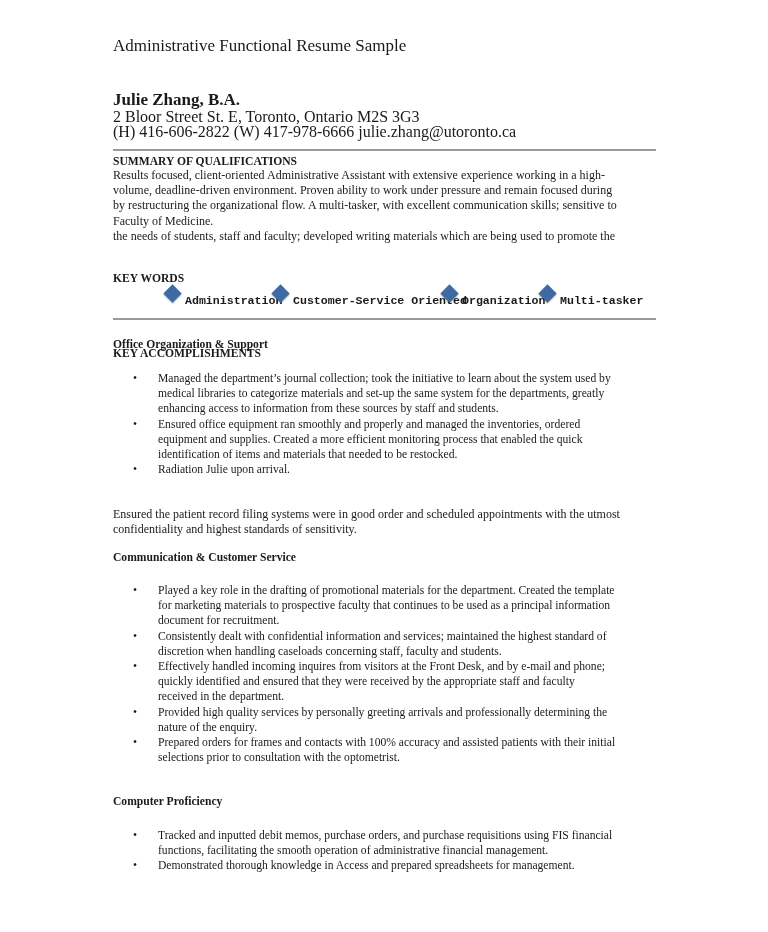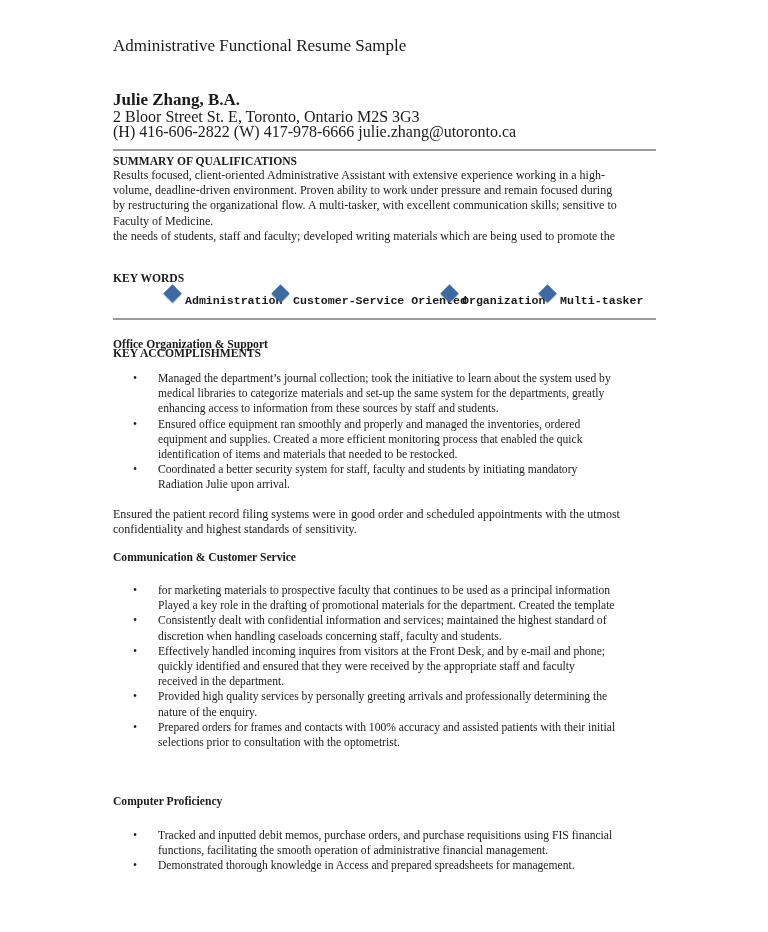--- a/index.html
+++ b/index.html
@@ -208,36 +208,36 @@
       <div>enhancing access to information from these sources by staff and students.</div>
     </li>
     <li>
       <span class="bullet">•</span>
       <div>Ensured office equipment ran smoothly and properly and managed the inventories, ordered</div>
       <div>equipment and supplies. Created a more efficient monitoring process that enabled the quick</div>
       <div>identification of items and materials that needed to be restocked.</div>
     </li>
     <li>
       <span class="bullet">•</span>
-      <div>Coordinated a better security system for staff, faculty and students by initiating mandatory</div>
       <div>Radiation Julie upon arrival.</div>
     </li>
   </ul>
 
   <div class="para standalone-para">
     <div>Ensured the patient record filing systems were in good order and scheduled appointments with the utmost</div>
     <div>confidentiality and highest standards of sensitivity.</div>
   </div>
 
   <div class="sub-head sh-comm">Communication &amp; Customer Service</div>
   <ul class="bullets bl-comm">
     <li>
       <span class="bullet">•</span>
+      <div>Played a key role in the drafting of promotional materials for the department. Created the template</div>
       <div>for marketing materials to prospective faculty that continues to be used as a principal information</div>
-      <div>Played a key role in the drafting of promotional materials for the department. Created the template</div>
+      <div>document for recruitment.</div>
     </li>
     <li>
       <span class="bullet">•</span>
       <div>Consistently dealt with confidential information and services; maintained the highest standard of</div>
       <div>discretion when handling caseloads concerning staff, faculty and students.</div>
     </li>
     <li>
       <span class="bullet">•</span>
       <div>Effectively handled incoming inquires from visitors at the Front Desk, and by e-mail and phone;</div>
       <div>quickly identified and ensured that they were received by the appropriate staff and faculty</div>

